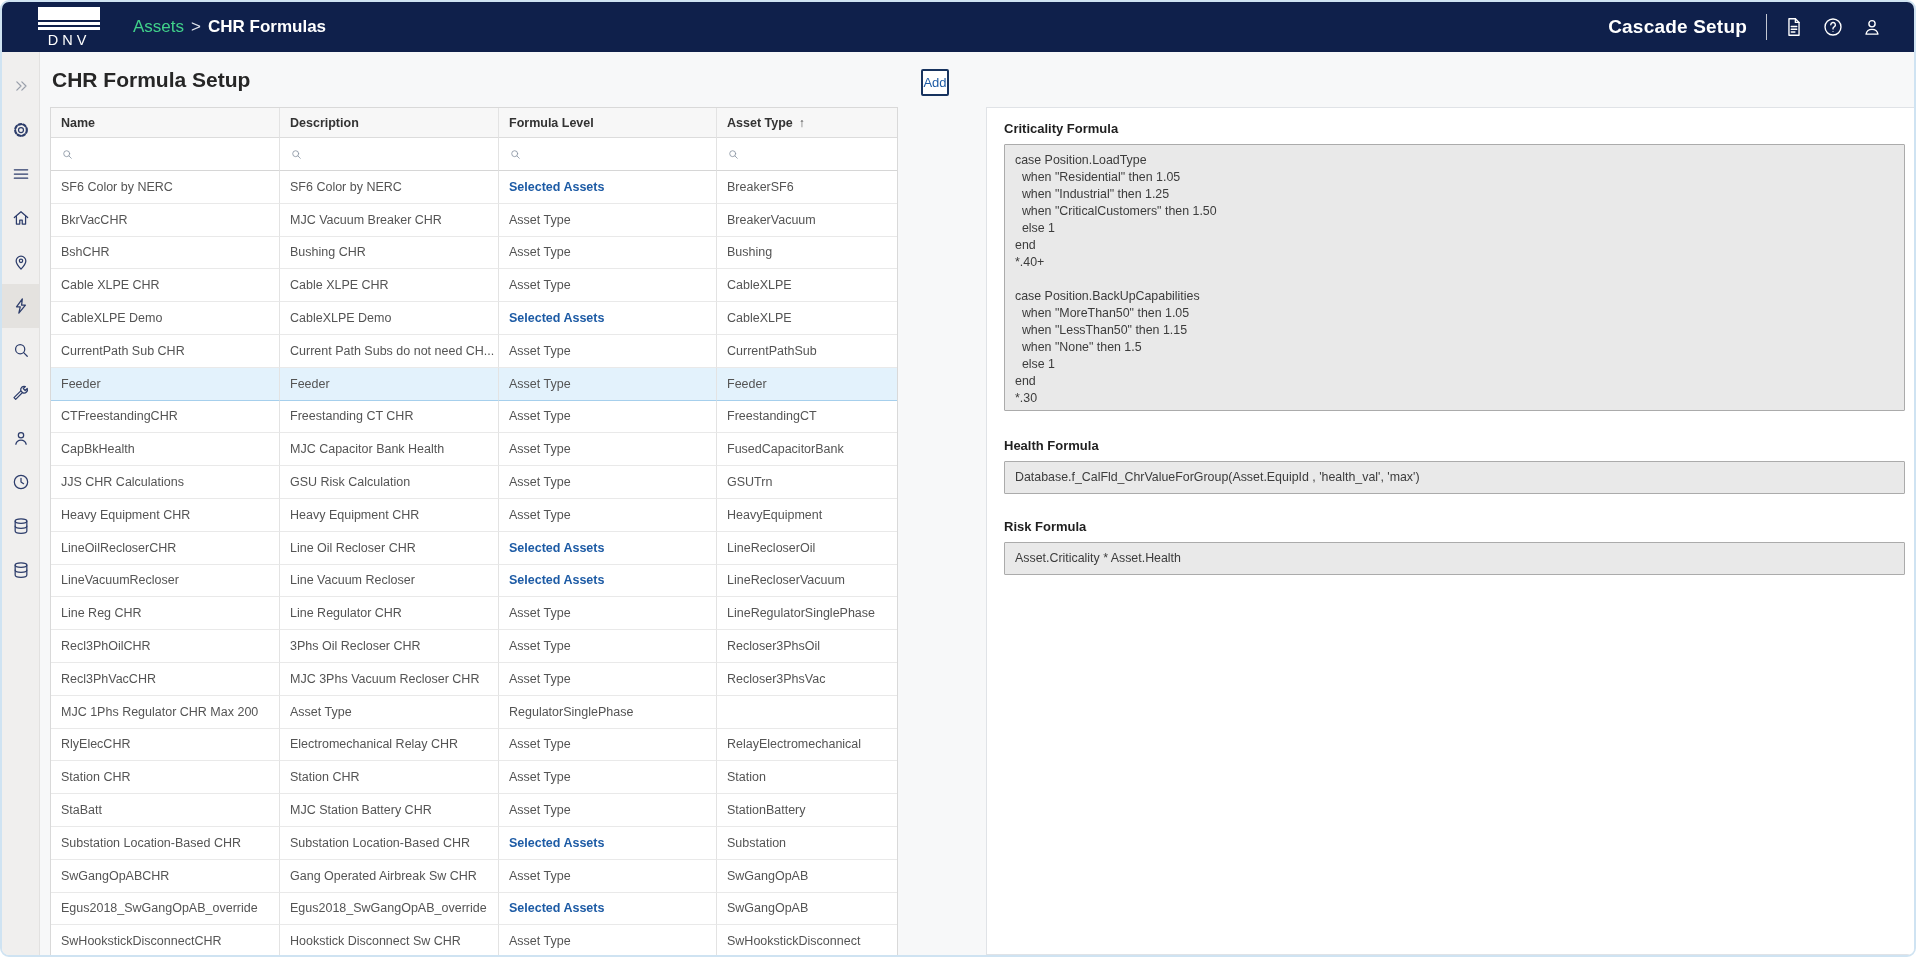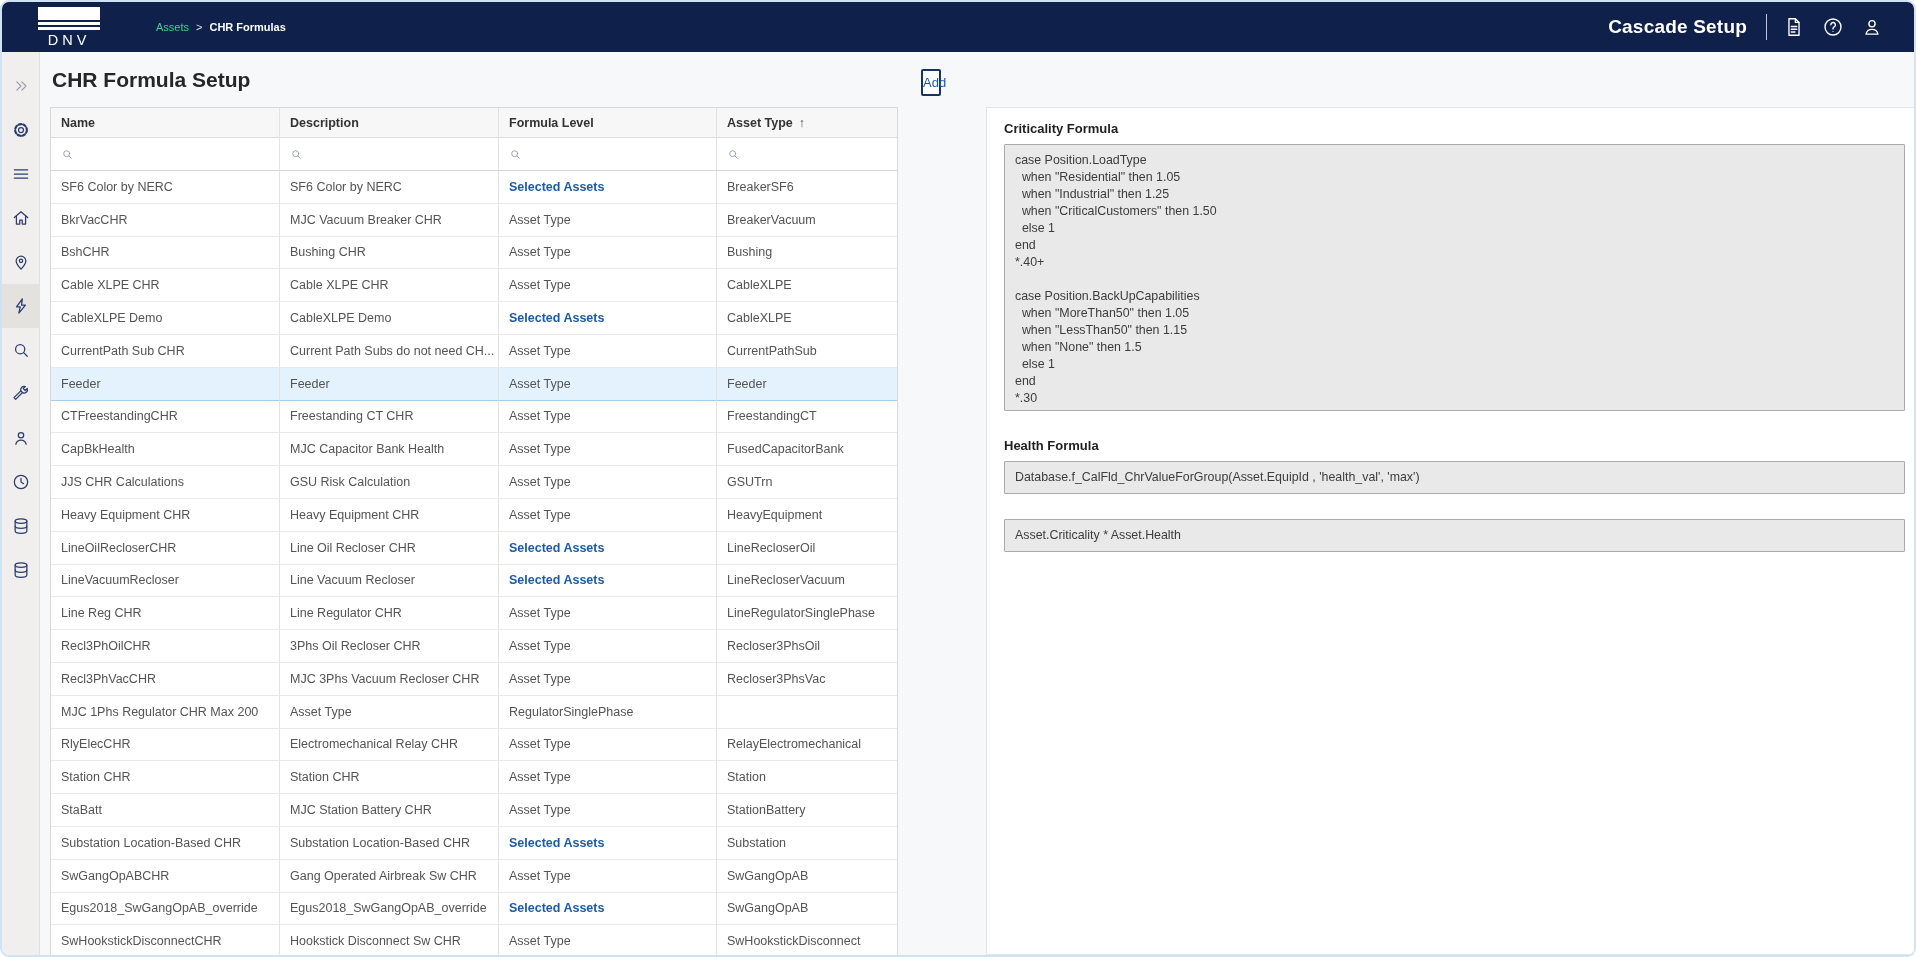--- a/index.html
+++ b/index.html
@@ -17,21 +17,21 @@
   .app{position:relative;width:1916px;height:957px;border:2px solid #cfe3f2;
     border-radius:9px;overflow:hidden;background:#f7f8f9;}
 
   
   .topbar{position:absolute;left:0;top:0;width:100%;height:50px;
     background:var(--navy);display:flex;align-items:center;}
   .logo{margin-left:36px;width:62px;display:flex;flex-direction:column;}
   .logo-bar-solid{height:13px;background:#fff;}
   .logo-bar-line{height:2.5px;background:#fff;margin-top:2.5px;}
   .logo-text{color:#fff;font-size:14.5px;letter-spacing:4px;margin-top:2px;text-align:center;}
-  .breadcrumb{margin-left:56px;font-size:11px;display:flex;align-items:center;gap:7px;}
+  .breadcrumb{margin-left:33px;font-size:17px;display:flex;align-items:center;gap:7px;}
   .bc-parent{color:var(--green);text-decoration:none;cursor:pointer;}
   .bc-sep{color:#dfe5ee;}
   .bc-current{color:#fff;font-weight:bold;}
   .topbar-right{margin-left:auto;display:flex;align-items:center;margin-right:30px;gap:15px;}
   .app-title{color:#fff;font-size:19px;font-weight:bold;letter-spacing:.2px;margin-right:4px;}
   .topbar-divider{width:1px;height:26px;background:rgba(255,255,255,.75);}
   .tb-iconbtn{width:24px;height:24px;display:inline-flex;align-items:center;
     justify-content:center;cursor:pointer;}
   .tb-iconbtn svg{width:22px;height:22px;stroke:#fff;fill:none;
     stroke-width:1.5;stroke-linecap:round;stroke-linejoin:round;}
@@ -41,21 +41,21 @@
     border-right:1px solid #e2e1e0;padding-top:12px;display:flex;flex-direction:column;}
   .sb-item{height:44px;display:flex;align-items:center;justify-content:center;cursor:pointer;}
   .sb-item.active{background:#e4e2df;}
   .sb-item svg{width:20px;height:20px;stroke:var(--icon);fill:none;
     stroke-width:1.5;stroke-linecap:round;stroke-linejoin:round;}
   .sb-item.muted svg{stroke:#9aa0ab;}
 
   
   .main{position:absolute;left:38px;top:50px;right:0;bottom:0;background:#f7f8f9;}
   .page-title{position:absolute;left:12px;top:16px;font-size:21px;font-weight:600;color:#262626;}
-  .add-btn{position:absolute;left:881px;top:17px;width:20px;height:27px;background:#fff;
+  .add-btn{position:absolute;left:881px;top:17px;width:28px;height:27px;background:#fff;
     border:2px solid #17335f;border-radius:2px;color:var(--link);font-size:13px;
     font-family:inherit;cursor:pointer;line-height:1;}
 
   
   .table{position:absolute;left:10px;top:55px;width:848px;bottom:0;background:#fff;
     border:1px solid #d9d9d9;border-bottom:none;overflow:hidden;}
   .tgrid{display:grid;grid-template-columns:229px 219px 218px 209px 35px;}
   .th{height:30px;background:#f7f7f7;border-bottom:1px solid #dcdcdc;
     border-right:1px solid var(--col-border);display:flex;align-items:center;
     padding:0 10px;font-size:12.5px;font-weight:600;color:#333;cursor:pointer;white-space:nowrap;}
@@ -443,16 +443,17 @@
   when "MoreThan50" then 1.05
   when "LessThan50" then 1.15
   when "None" then 1.5
   else 1
 end
 *.30</div>
 
       <div class="flabel">Health Formula</div>
       <div class="fbox single gap25">Database.f_CalFld_ChrValueForGroup(Asset.EquipId , 'health_val', 'max')</div>
 
+      <div class="flabel">Risk Formula</div>
       <div class="fbox single">Asset.Criticality * Asset.Health</div>
     </aside>
   </main>
 </div>
 
 </body></html>

